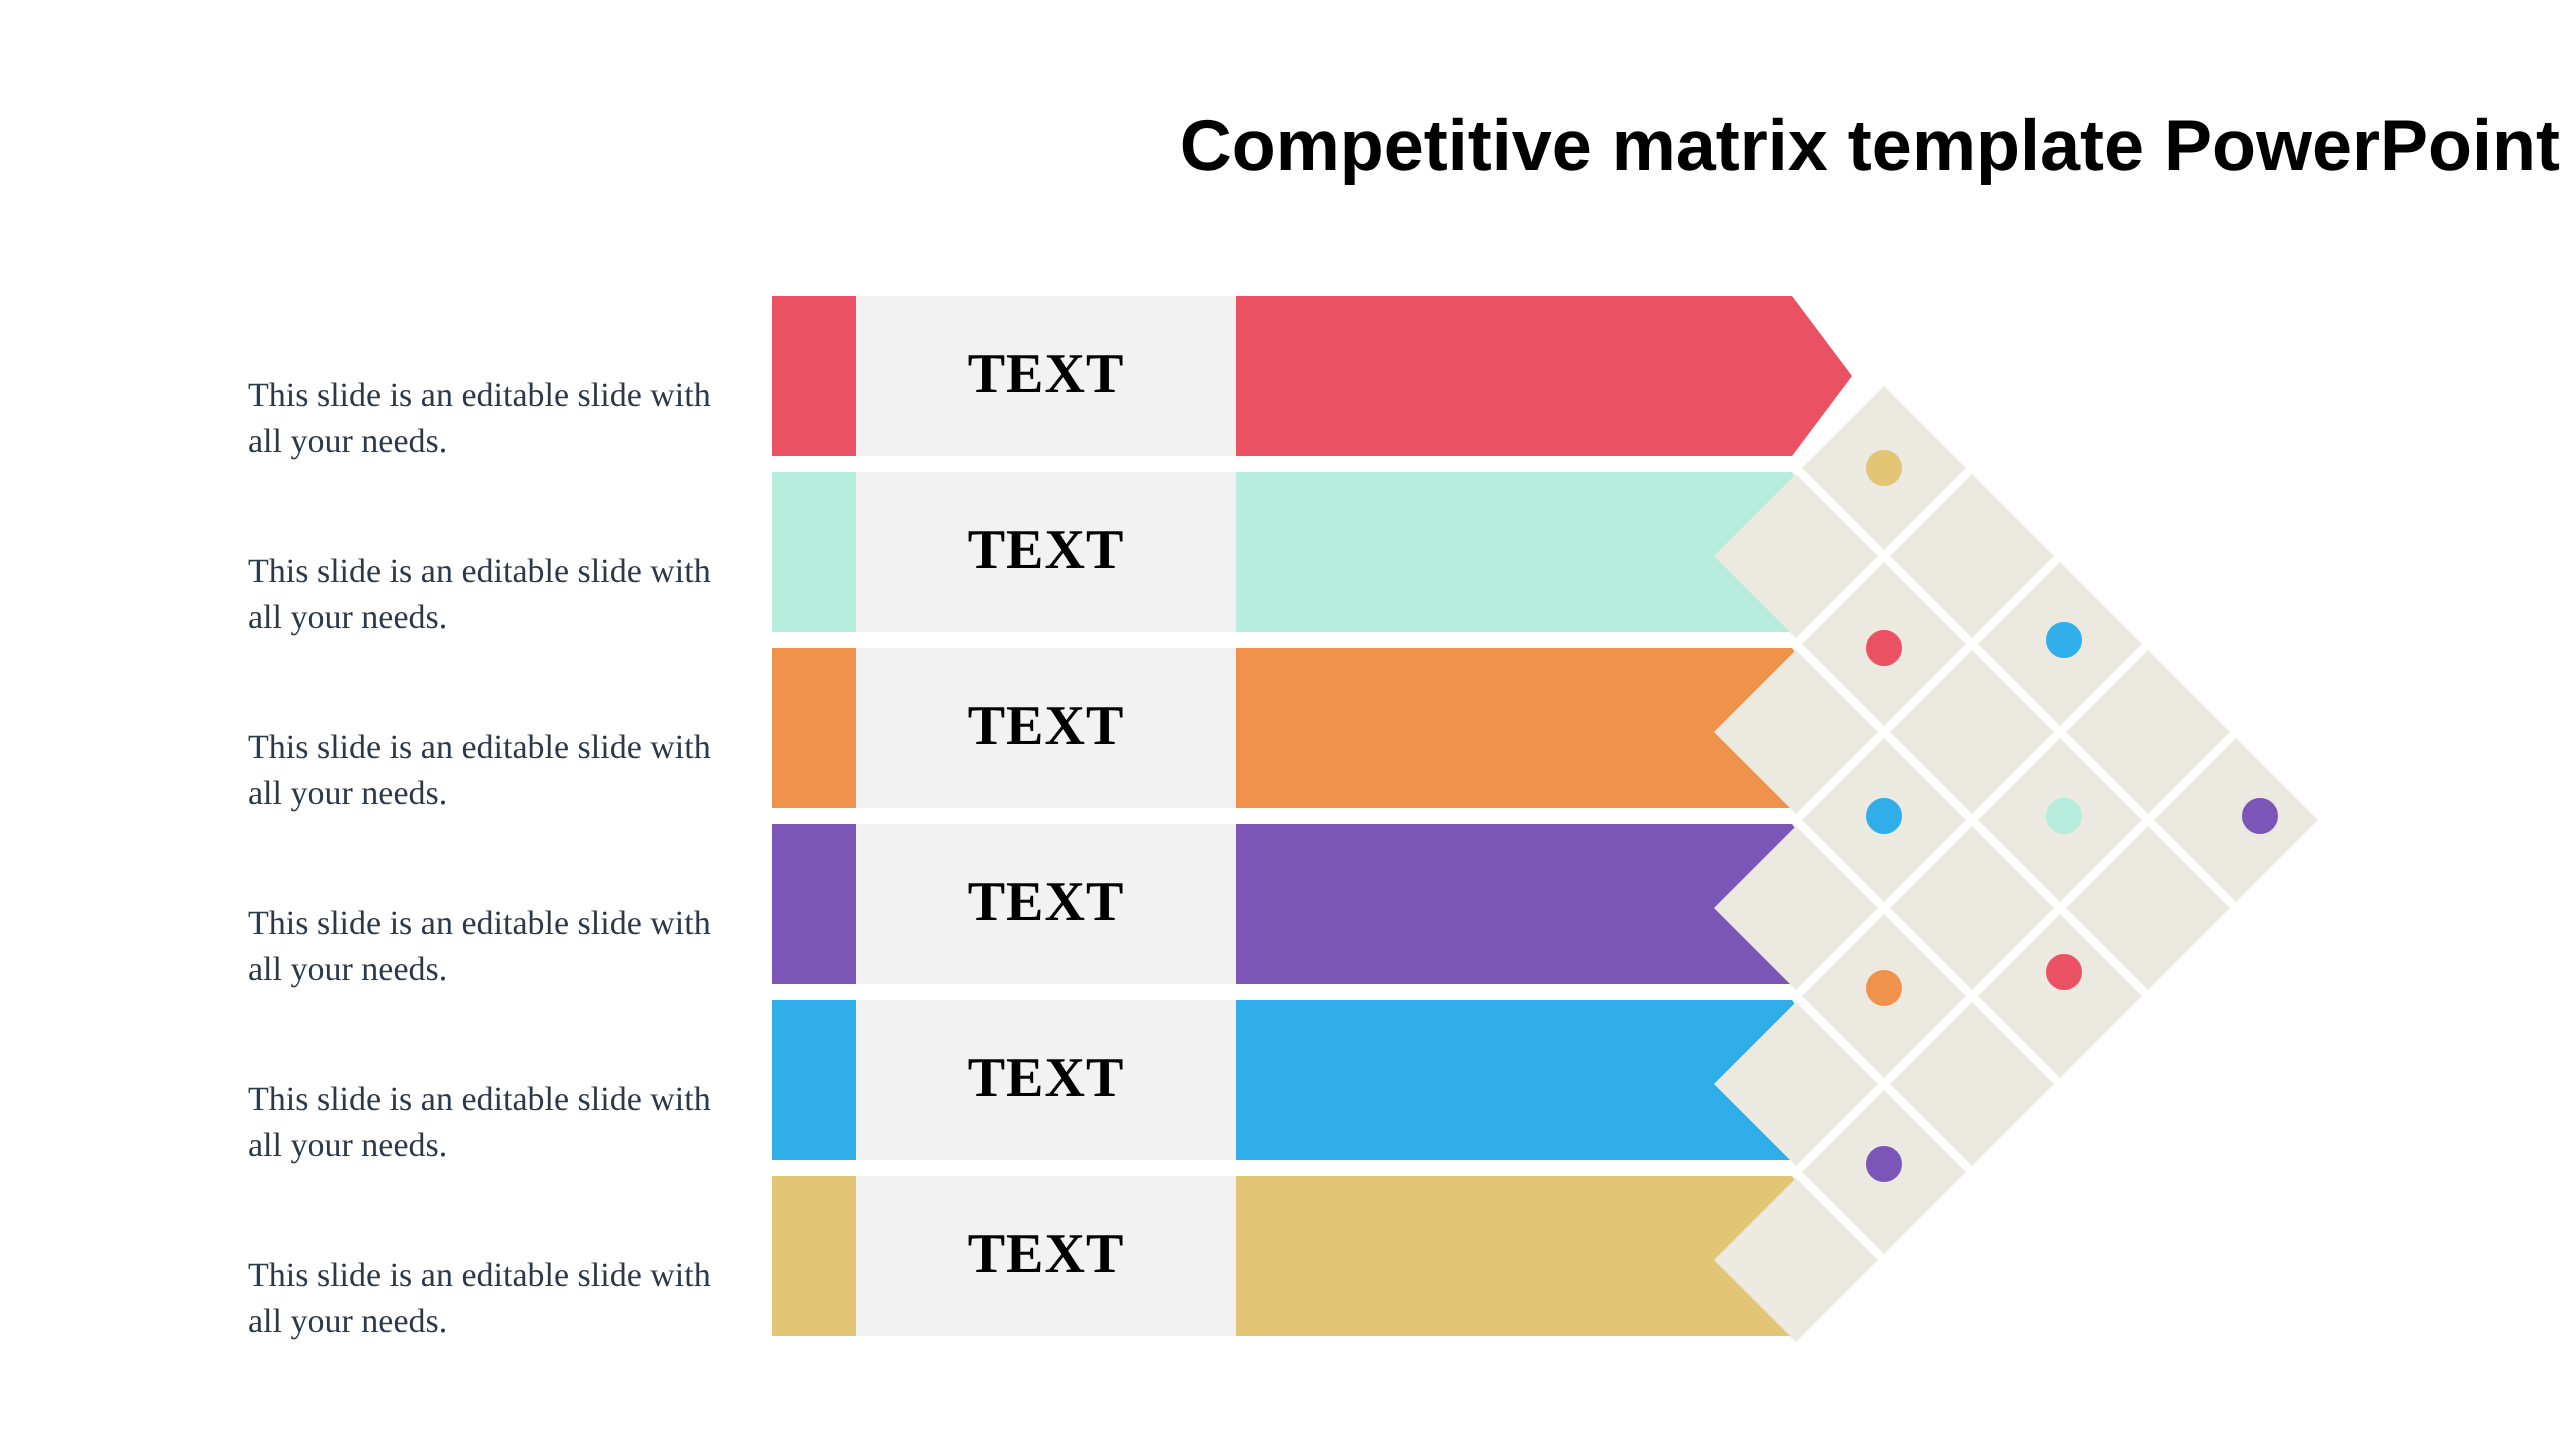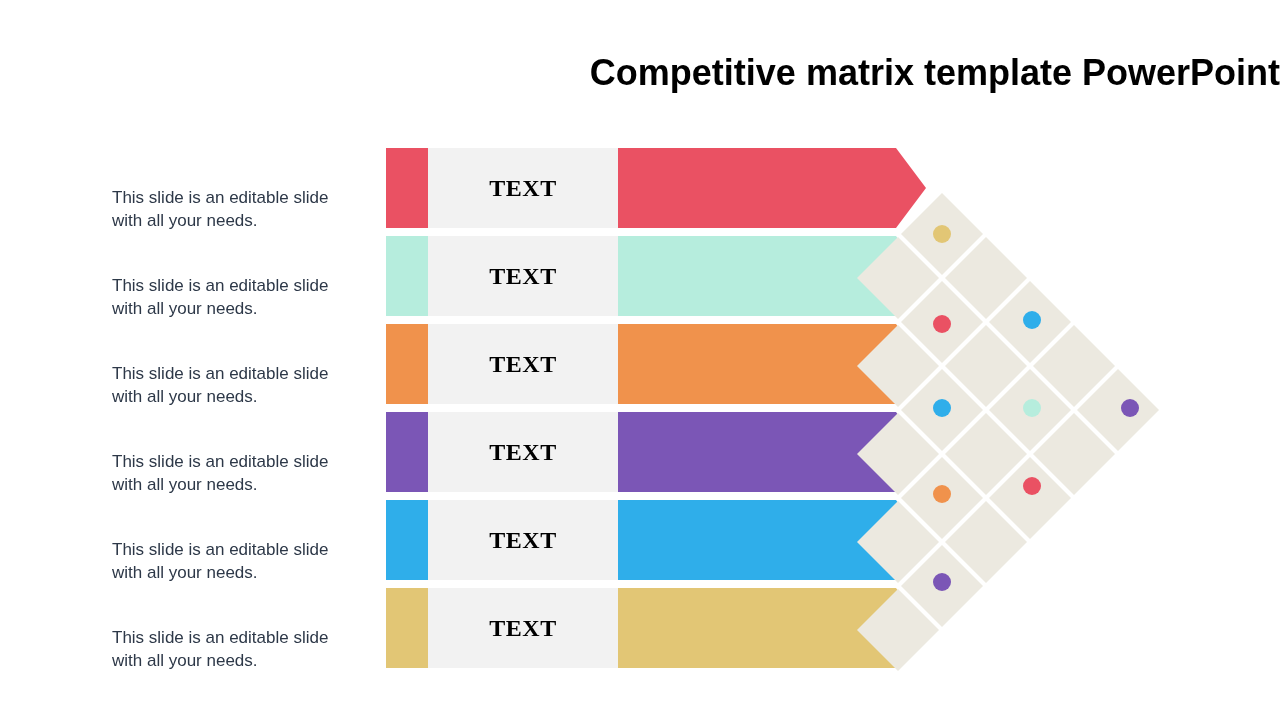--- a/index.html
+++ b/index.html
@@ -16,23 +16,24 @@
     top: 52px;
     left: 0;
     width: 100%;
     text-align: right;
     font-size: 36px;
     font-weight: 700;
     color: #000;
   }
   .desc-col {
     position: absolute;
-    left: 112px;
+    left: 124px;
     top: 166px;
     width: 250px;
+    font-family: Liberation Serif, serif;
   }
   .desc {
     height: 88px;
     font-size: 17px;
     line-height: 1.35;
     color: #2d3848;
     display: flex;
     align-items: center;
     padding-right: 10px;
   }
@@ -54,21 +55,21 @@
   }
   .textbox {
     position: absolute;
     left: 42px; top: 0;
     width: 190px; height: 80px;
     background: #f2f2f2;
     display: flex;
     align-items: center;
     justify-content: center;
     font-family: "Times New Roman", Times, serif;
-    font-size: 24px;
+    font-size: 28px;
     font-weight: 700;
     color: #000;
     letter-spacing: 0.5px;
     text-align: right;
   }
   .arrow {
     position: absolute;
     left: 232px; top: 0;
     width: 308px; height: 80px;
   }

